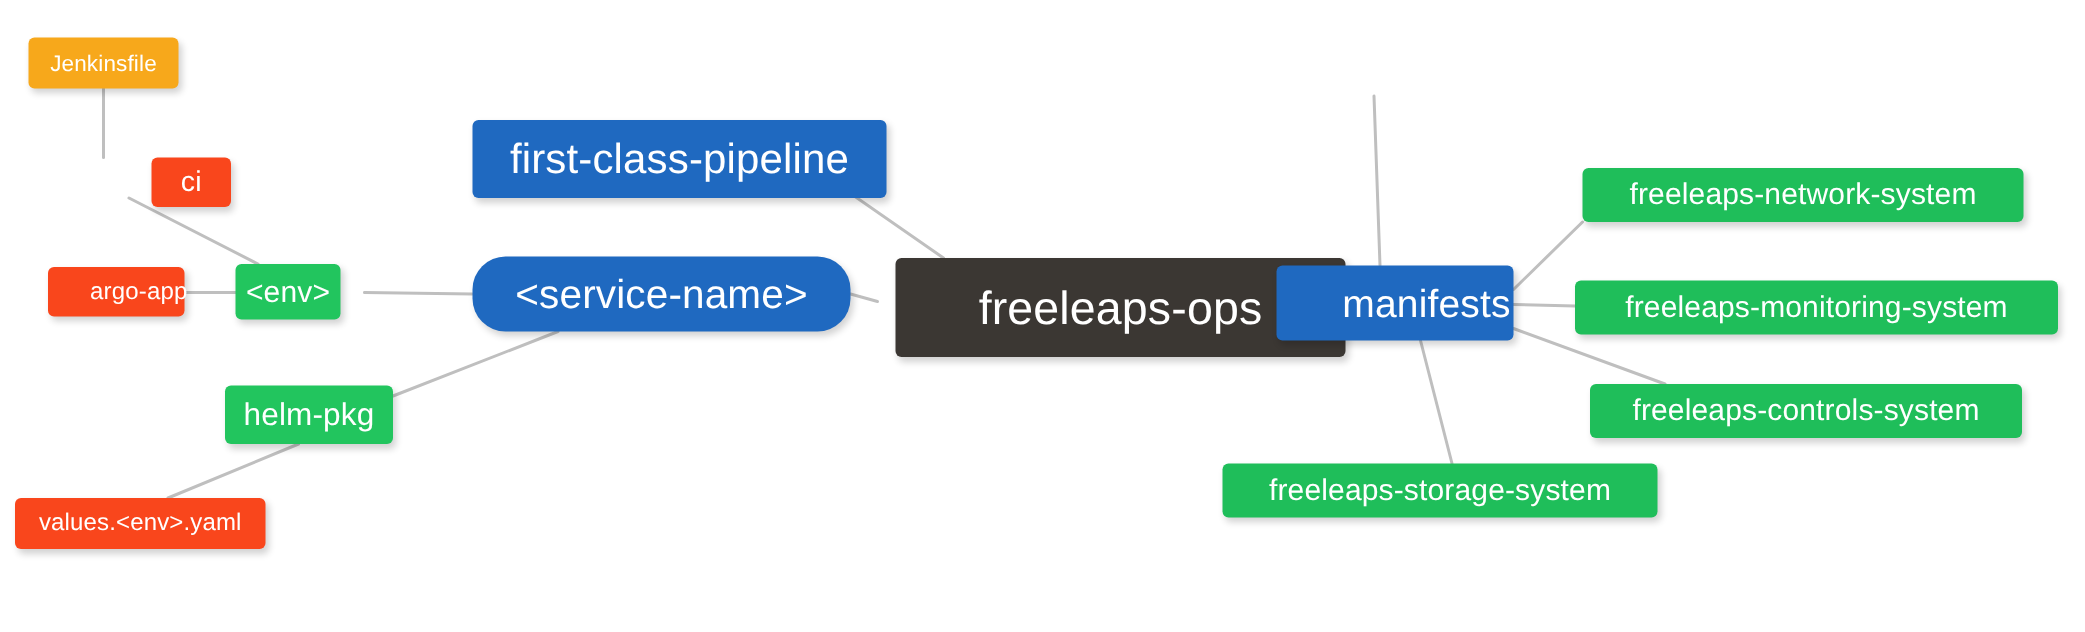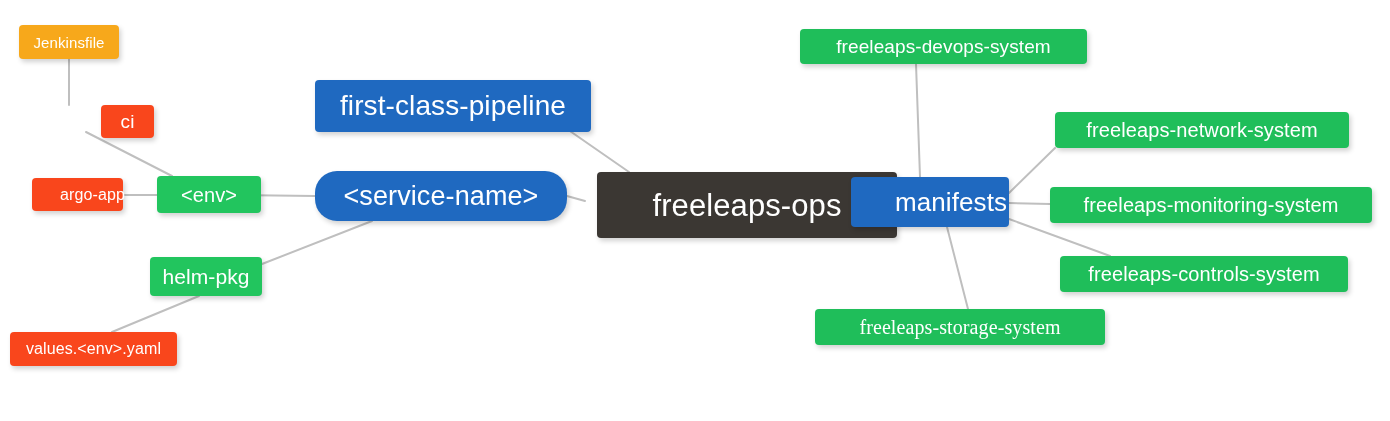--- a/index.html
+++ b/index.html
@@ -55,32 +55,32 @@
   .theme-blue   { background: #1f69c0; }
   .theme-green  { background: #22c55e; }
   .theme-green2 { background: #1fbe5a; }
   .theme-orange { background: #f7a81b; }
   .theme-red    { background: #f9461c; }
 
   
   #node-jenkinsfile          { left: 19px;   top: 25px;  width: 100px; height: 34px;  font-size: 15px; justify-content: center; }
   #node-ci                   { left: 53px;   top: 105px; width: 53px;  height: 33px;  font-size: 19px; margin-left: 48px; }
   #node-argo-app             { left: 32px;   top: 178px; width: 91px;  height: 33px;  font-size: 16px; padding-left: 30px; }
-  #node-env                  { left: 157px;  top: 176px; width: 104px;  height: 37px;  font-size: 20px; }
+  #node-env                  { left: 157px;  top: 176px; width: 70px;  height: 37px;  font-size: 20px; }
   #node-helm-pkg             { left: 150px;  top: 257px; width: 112px; height: 39px;  font-size: 21px; }
   #node-values-yaml          { left: 10px;   top: 332px; width: 167px; height: 34px;  font-size: 16px; }
   #node-first-class-pipeline { left: 315px;  top: 36px;  width: 276px; height: 52px;  font-size: 28px; margin-top: 44px; }
   #node-service-name         { left: 315px;  top: 171px; width: 252px; height: 50px;  font-size: 27px; border-radius: 22px; }
   #node-freeleaps-ops        { left: 585px;  top: 172px; width: 300px; height: 66px;  font-size: 31px; margin-left: 12px; }
   #node-manifests            { left: 851px;  top: 177px; width: 158px; height: 50px;  font-size: 26px; padding-left: 42px; }
   #node-devops-system        { left: 800px;  top: 29px;  width: 287px; height: 35px;  font-size: 19px; }
   #node-network-system       { left: 1055px; top: 112px; width: 294px; height: 36px;  font-size: 20px; }
   #node-monitoring-system    { left: 1050px; top: 187px; width: 322px; height: 36px;  font-size: 20px; }
   #node-controls-system      { left: 1060px; top: 256px; width: 288px; height: 36px;  font-size: 20px; }
-  #node-storage-system       { left: 815px;  top: 309px; width: 290px; height: 36px;  font-size: 20px; font-family: Liberation Serif, serif; }
+  #node-storage-system       { left: 815px;  top: 309px; width: 290px; height: 36px;  font-size: 20px; }
 </style>
 </head>
 <body>
 
 <div id="mindmap-canvas">
 
   <svg id="edge-layer" viewBox="0 0 1390 421" xmlns="http://www.w3.org/2000/svg">
 
     <path class="edge" d="M 69 59 L 69 105"></path>
 
@@ -144,23 +144,20 @@
   </div>
 
   <div class="node theme-root" id="node-freeleaps-ops">
     <span class="node-label">freeleaps-ops</span>
   </div>
 
   <div class="node theme-blue" id="node-manifests">
     <span class="node-label">manifests</span>
   </div>
 
-  <div class="node theme-green2" id="node-devops-system">
-    <span class="node-label">freeleaps-devops-system</span>
-  </div>
 
   <div class="node theme-green2" id="node-network-system">
     <span class="node-label">freeleaps-network-system</span>
   </div>
 
   <div class="node theme-green2" id="node-monitoring-system">
     <span class="node-label">freeleaps-monitoring-system</span>
   </div>
 
   <div class="node theme-green2" id="node-controls-system">

